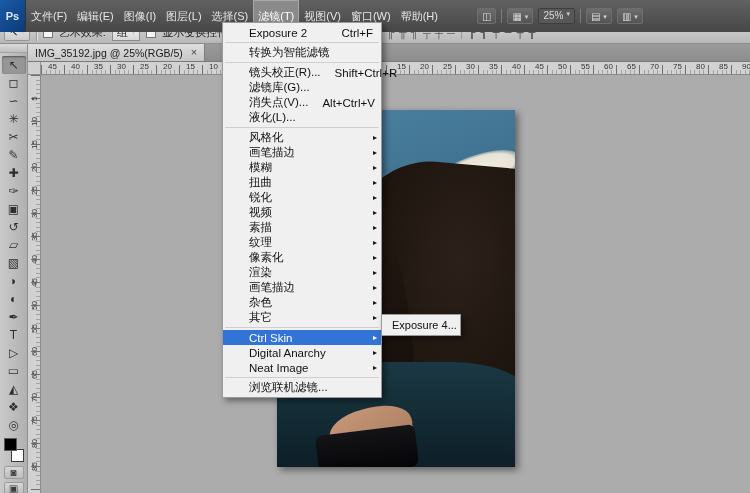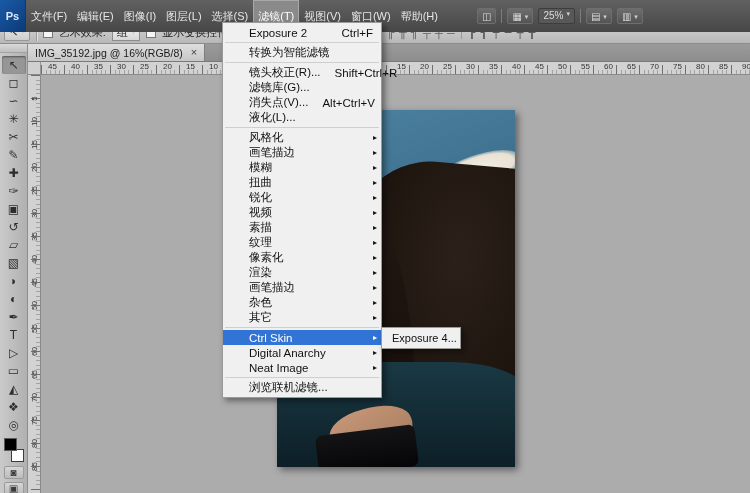--- a/index.html
+++ b/index.html
@@ -81,21 +81,21 @@
   .p-hair{position:absolute;left:56px;top:52px;width:196px;height:292px;background:radial-gradient(ellipse at 62% 32%,#2c211a 0%,#1d140e 55%,#140d09 100%);border-radius:46% 6% 14% 42% / 38% 8% 16% 44%;transform:rotate(5deg)}
   .p-strand{position:absolute;left:96px;top:120px;width:40px;height:230px;background:linear-gradient(180deg,#221711,#120c08);border-radius:40% 60% 30% 50%;transform:rotate(-4deg)}
   .p-wallshade{position:absolute;left:0;top:180px;width:95px;height:180px;background:linear-gradient(180deg,rgba(10,40,55,0),rgba(8,28,40,.8))}
   .p-body{position:absolute;left:-12px;top:252px;width:266px;height:120px;background:linear-gradient(180deg,#1a3944,#0b1b23);border-radius:42% 30% 0 0}
   .p-hand{position:absolute;left:52px;top:298px;width:84px;height:44px;background:linear-gradient(160deg,#c79878,#a87c60);border-radius:46%;transform:rotate(-14deg)}
   .p-cam{position:absolute;left:40px;top:320px;width:100px;height:42px;background:linear-gradient(#141416,#050507);border-radius:7px;transform:rotate(-7deg)}
 
   
   .dropdown{position:absolute;background:var(--menu-bg,#f0f0f0);border:1px solid #9a9a9a;box-shadow:3px 3px 6px rgba(0,0,0,.42);padding:2px 0;z-index:60}
   .filter-menu{left:222px;top:22px;width:160px}
-  .submenu{left:381px;top:327px;width:80px;z-index:70}
+  .submenu{left:381px;top:314px;width:80px;z-index:70}
   .menu-row{height:15px;display:flex;align-items:center;padding:0 8px 0 26px;font-size:11.5px;color:#101010;position:relative;cursor:default;white-space:nowrap}
   .submenu .menu-row{padding:0 6px 0 10px;height:16px;font-size:11px}
   .menu-row .mshortcut{margin-left:auto;padding-left:14px}
   .menu-row .sub-arrow{position:absolute;right:4px;top:50%;transform:translateY(-50%);font-size:8px;visibility:hidden;line-height:1}
   .menu-row.has-sub .sub-arrow{visibility:visible}
   .menu-row.active{background:var(--highlight,#3273d6);color:#ffffff}
   .menu-row.active .sub-arrow{color:#ffffff}
   .menu-row.separator{height:5px;padding:0}
   .menu-row.separator::before{content:"";position:absolute;left:2px;right:2px;top:2px;height:1px;background:#cfcfcf}
 </style>
@@ -175,21 +175,21 @@
           <span class="icn">┯</span>
           <span class="icn">┷</span>
           <span class="icn">┿</span>
           <span class="icn">╂</span>
         </span>
     </div>
   </div>
 
   <div class="tabbar">
     <div class="tab">
-      <span>IMG_35192.jpg @ 16%(RGB/8)</span>
+      <span>IMG_35192.jpg @ 25%(RGB/5)</span>
       <span class="tab-close">×</span>
     </div>
   </div>
 
   <div class="toolbar">
     <div class="toolbar-grip"></div>
     <div class="tools">
 
     <button class="tool active">
           <span class="tglyph">↖</span>

